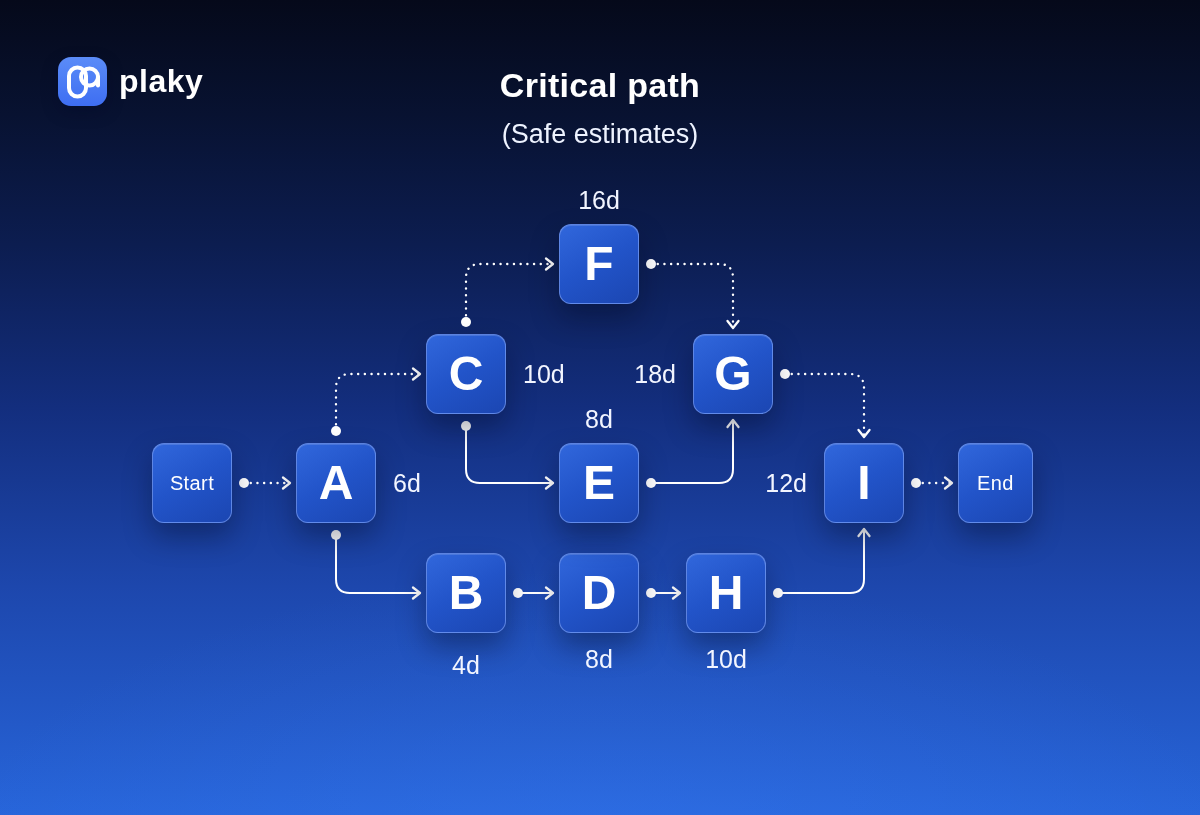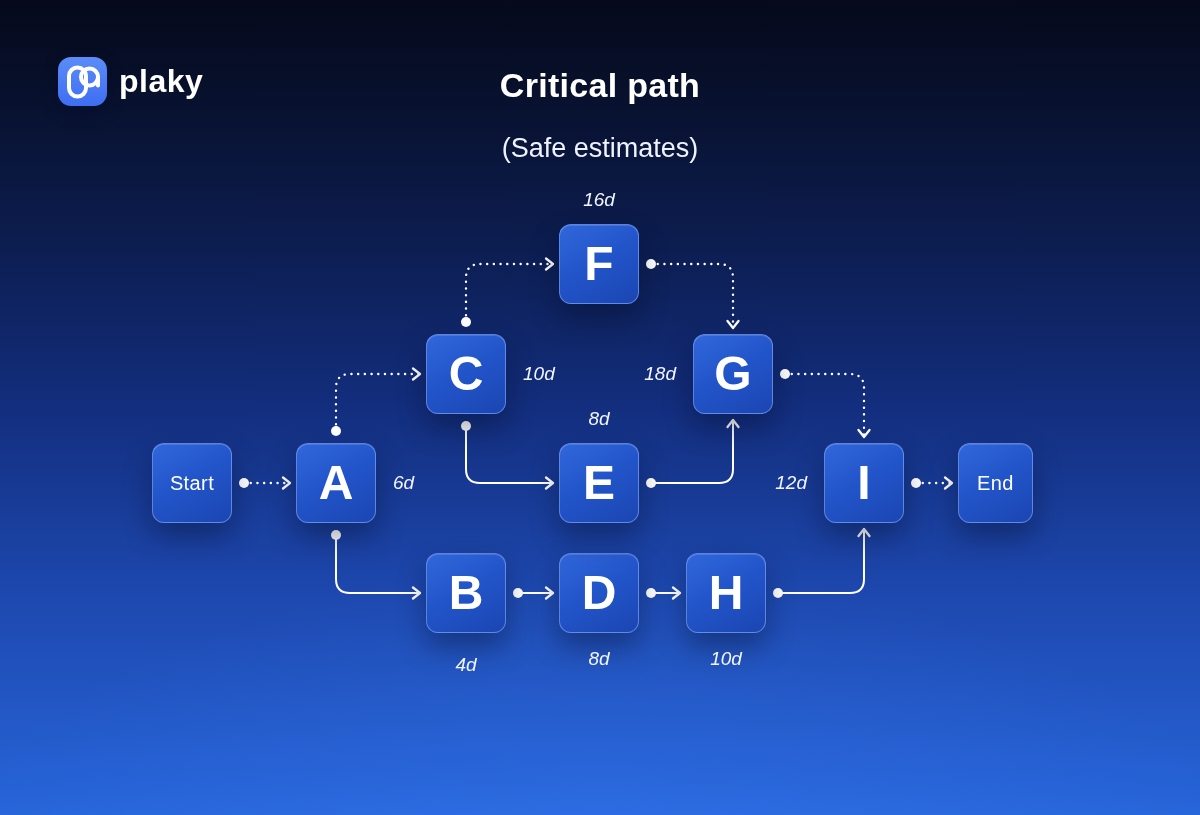--- a/index.html
+++ b/index.html
@@ -13,30 +13,30 @@
   
   .logo{position:absolute;left:58px;top:57px;display:flex;align-items:center;gap:12px;}
   .logo-mark{width:49px;height:49px;border-radius:13px;
     background:linear-gradient(180deg,#5b8cf8,#3e6ef2);
     display:flex;align-items:center;justify-content:center;
     box-shadow:0 6px 16px rgba(0,10,40,.35);}
   .brand{color:#fff;font-size:32px;font-weight:700;letter-spacing:.5px;}
   
   .heading{position:absolute;left:0;right:0;top:66px;text-align:center;color:#fff;pointer-events:none;}
   .heading .title{font-size:34px;font-weight:700;letter-spacing:.3px;}
-  .heading .subtitle{font-size:27px;font-weight:400;margin-top:28px;color:#eef3ff;}
+  .heading .subtitle{font-size:27px;font-weight:400;margin-top:14px;color:#eef3ff;}
   
   .node{position:absolute;border-radius:12px;
     background:linear-gradient(150deg,#3167dc 0%,#2254c9 48%,#1b46b2 100%);
     border:1.5px solid rgba(130,165,245,.62);
     box-shadow:0 14px 28px rgba(2,8,30,.35), inset 0 1px 0 rgba(255,255,255,.14);
     display:flex;align-items:center;justify-content:center;box-sizing:border-box;}
   .node-label{color:#fff;font-size:48px;font-weight:600;line-height:1;}
   .node.terminal .node-label{font-size:20px;font-weight:400;letter-spacing:.4px;}
-  .duration{position:absolute;color:#f2f5ff;font-size:19px;font-weight:400;white-space:nowrap;font-style:italic;}
+  .duration{position:absolute;color:#f2f5ff;font-size:25px;font-weight:400;white-space:nowrap;}
   
   svg.edges{position:absolute;left:0;top:0;width:1200px;height:815px;}
   .edge-dotted{fill:none;stroke:#fff;stroke-width:2.4;stroke-dasharray:0.1 6.6;stroke-linecap:round;}
   .edge-solid{fill:none;stroke:#fff;stroke-width:2;stroke-linecap:round;}
   .edge-arrow{fill:none;stroke:#fff;stroke-width:2.3;stroke-linecap:round;stroke-linejoin:round;}
   .edge-dot{fill:#fff;}
   .logo-glyph{stroke:#fff;fill:none;stroke-width:4;stroke-linecap:round;}
 </style>
 </head>
 <body>

